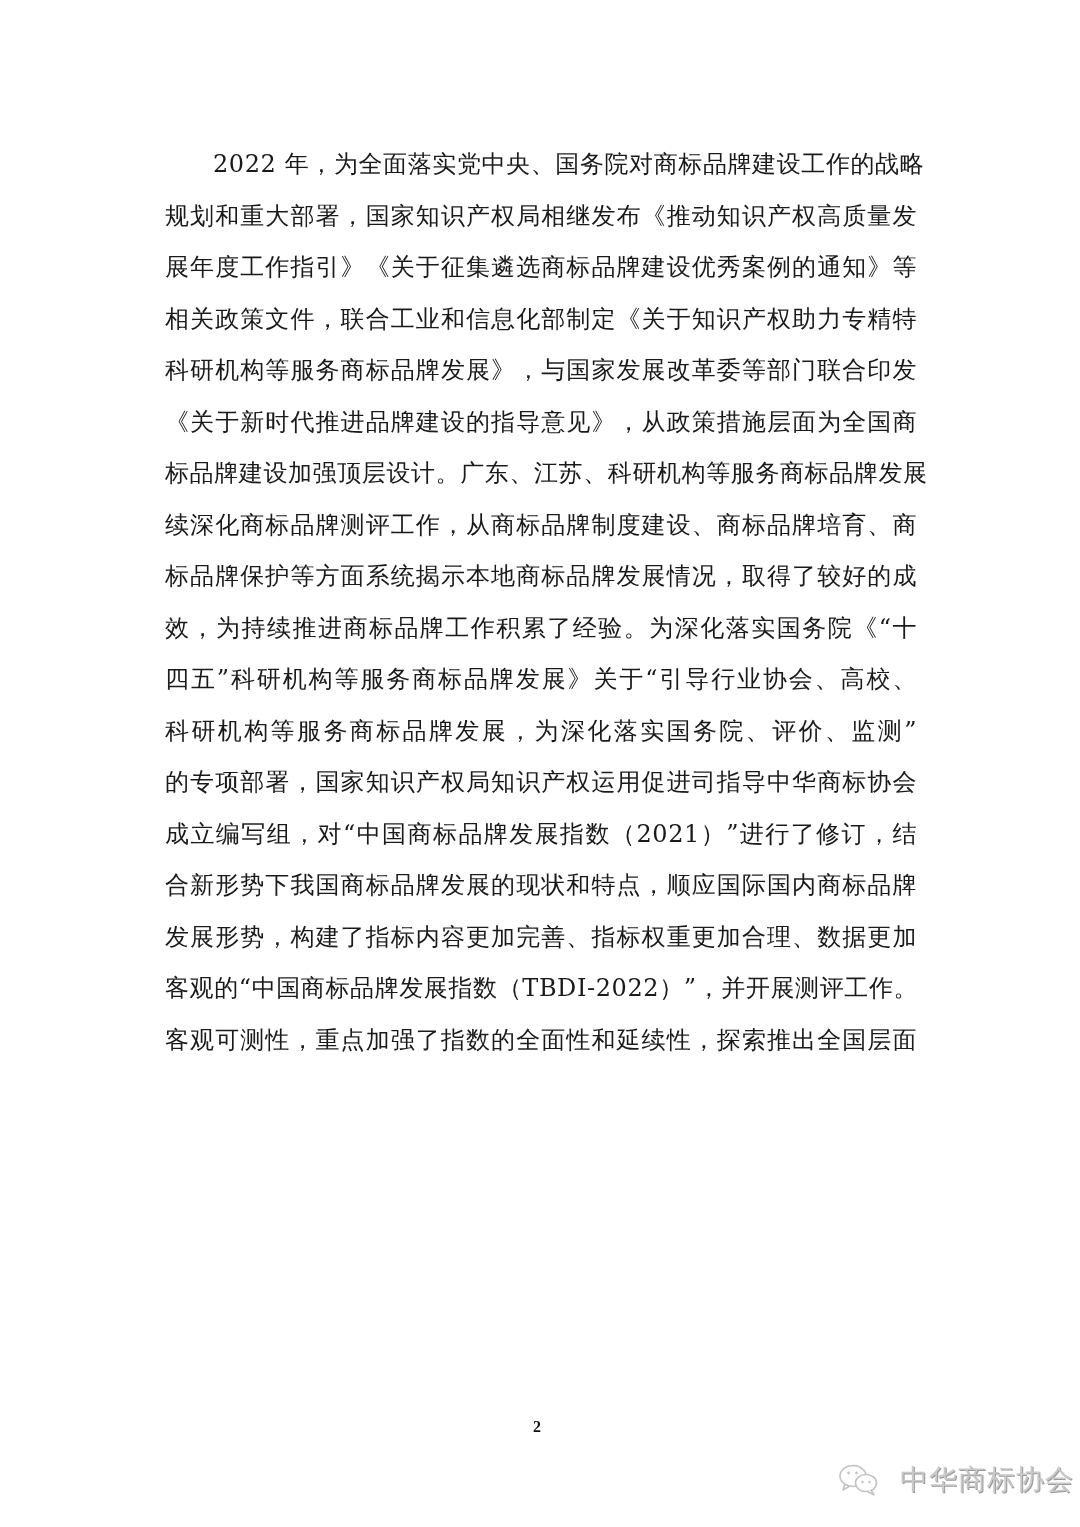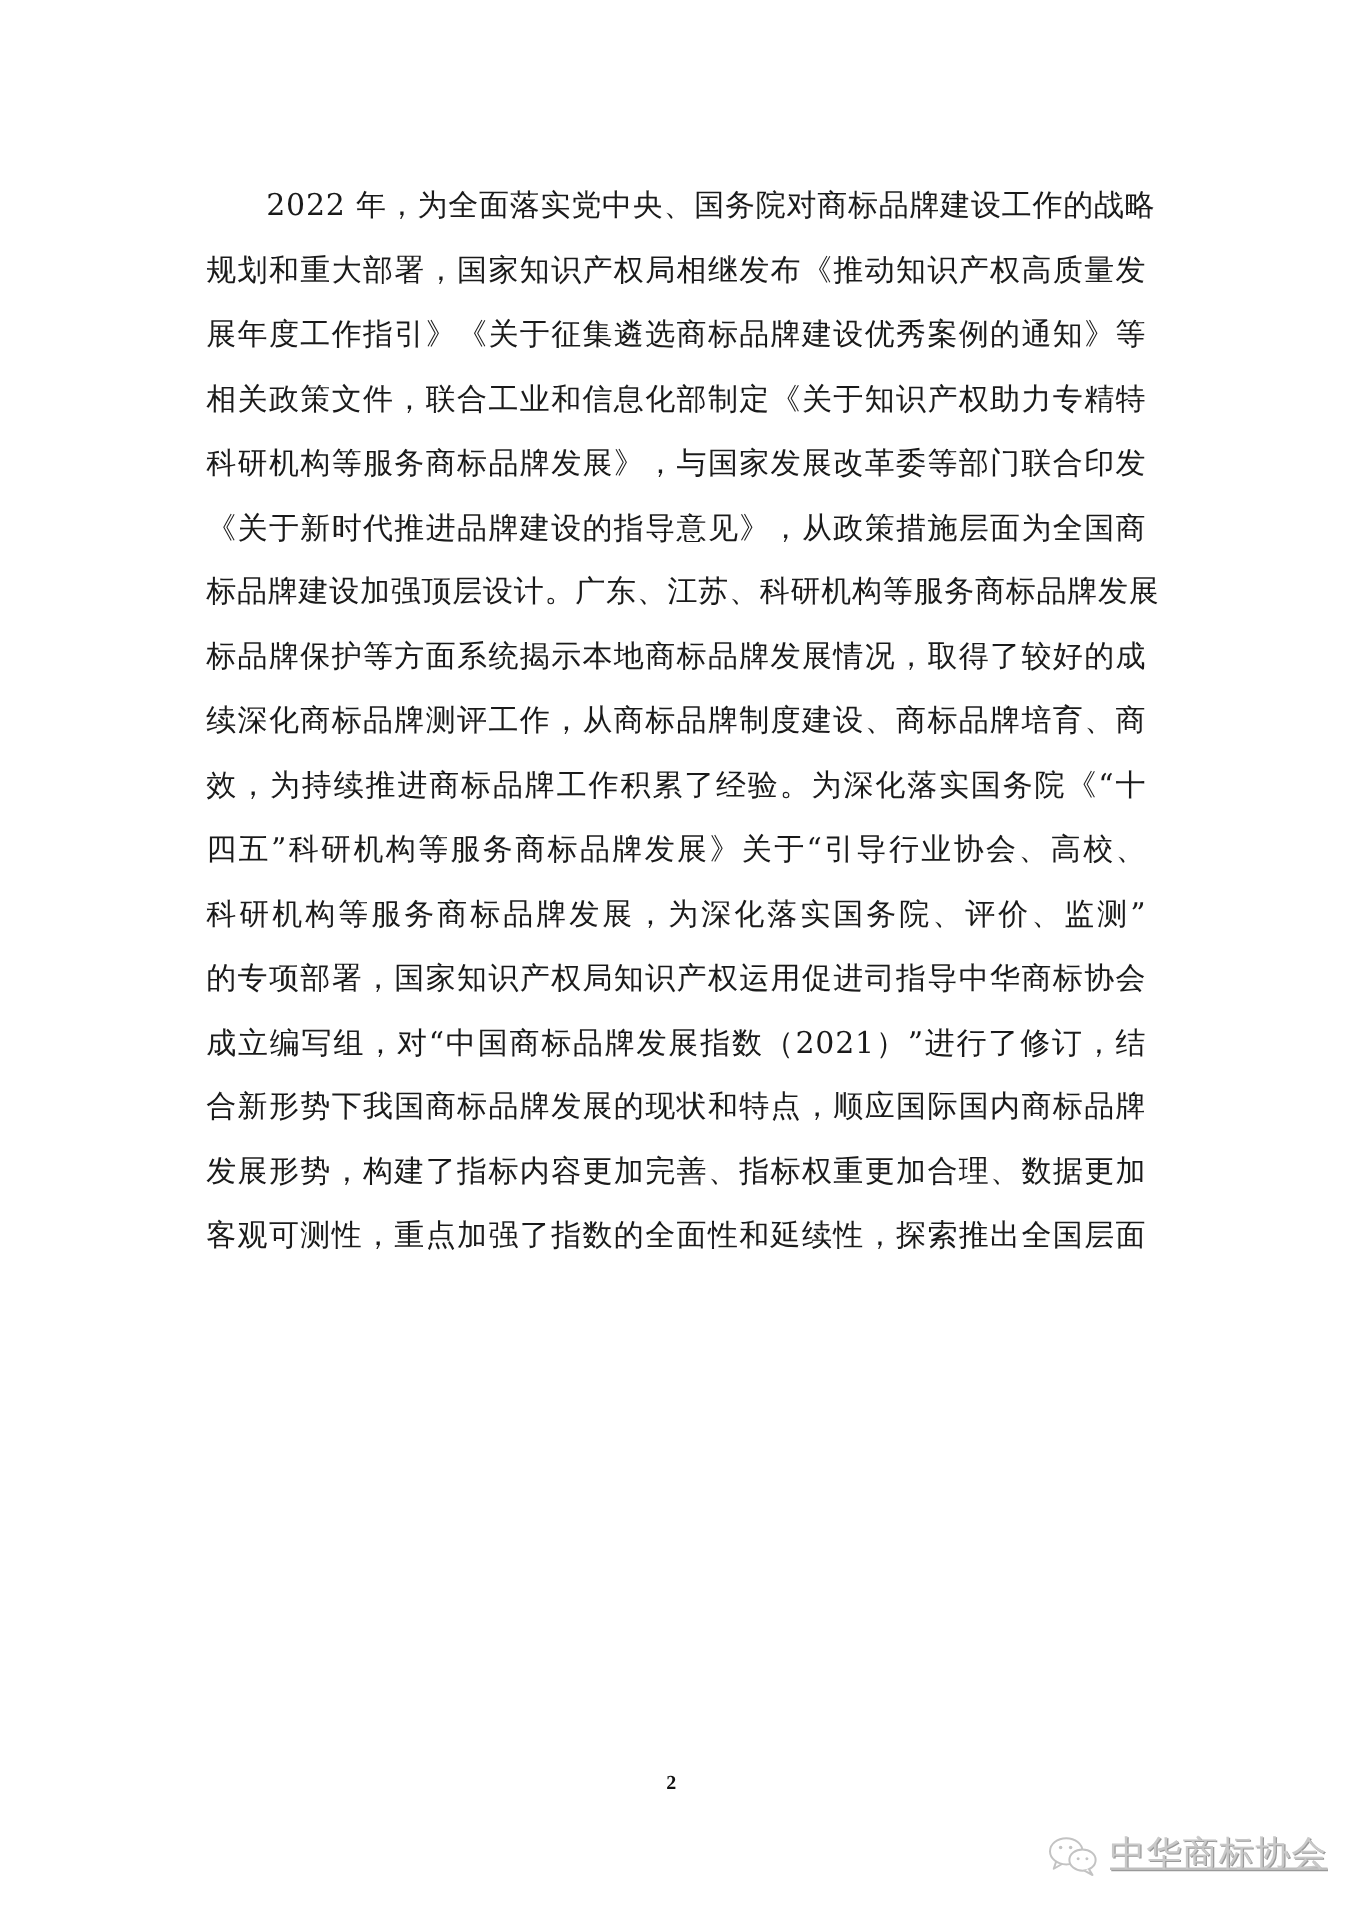--- a/index.html
+++ b/index.html
@@ -52,25 +52,24 @@
       font-weight: bold;
       font-size: 16px;
       color: #111;
     }
     .watermark {
       position: absolute;
       left: 838px;
       top: 1458px;
       height: 44px;
       display: flex;
-      align-items: flex-end;
-      gap: 8px;
+      align-items: center;
+      gap: 20px;
       color: #b8b8b8;
       opacity: 0.9;
-      text-decoration: underline;
     }
     .watermark-icon {
       width: 42px;
       height: 34px;
       position: relative;
     }
     .watermark-text {
       font-family: "DejaVu Sans", "Liberation Sans", sans-serif;
       font-size: 28px;
       letter-spacing: 1px;
@@ -87,29 +86,30 @@
 
 
     <div>
       <span class="line indent">2022 年，为全面落实党中央、国务院对商标品牌建设工作的战略</span>
       <span class="line">规划和重大部署，国家知识产权局相继发布《推动知识产权高质量发</span>
       <span class="line">展年度工作指引》《关于征集遴选商标品牌建设优秀案例的通知》等</span>
       <span class="line">相关政策文件，联合工业和信息化部制定《关于知识产权助力专精特</span>
       <span class="line">科研机构等服务商标品牌发展》，与国家发展改革委等部门联合印发</span>
       <span class="line">《关于新时代推进品牌建设的指导意见》，从政策措施层面为全国商</span>
       <span class="line">标品牌建设加强顶层设计。广东、江苏、科研机构等服务商标品牌发展</span>
+      <span class="line">续深化商标品牌测评工作，从商标品牌制度建设、商标品牌培育、商</span>
       <span class="line">标品牌保护等方面系统揭示本地商标品牌发展情况，取得了较好的成</span>
-      <span class="line">续深化商标品牌测评工作，从商标品牌制度建设、商标品牌培育、商</span>
       <span class="line">效，为持续推进商标品牌工作积累了经验。为深化落实国务院《“十</span>
       <span class="line">四五”科研机构等服务商标品牌发展》关于“引导行业协会、高校、</span>
       <span class="line">科研机构等服务商标品牌发展，为深化落实国务院、评价、监测”</span>
       <span class="line">的专项部署，国家知识产权局知识产权运用促进司指导中华商标协会</span>
       <span class="line">成立编写组，对“中国商标品牌发展指数（2021）”进行了修订，结</span>
       <span class="line">合新形势下我国商标品牌发展的现状和特点，顺应国际国内商标品牌</span>
       <span class="line">发展形势，构建了指标内容更加完善、指标权重更加合理、数据更加</span>
+      <span class="line">客观的“中国商标品牌发展指数（TBDI-2022）”，并开展测评工作。</span>
       <span class="line">客观可测性，重点加强了指数的全面性和延续性，探索推出全国层面</span>
     </div>
   </div>
 
   <div class="page-number">2</div>
 
   <div class="watermark">
     <span class="watermark-icon">
       <svg width="42" height="34" viewBox="0 0 42 34">
         <ellipse cx="15" cy="13" rx="13" ry="10.5" fill="none" stroke="#bdbdbd" stroke-width="1.6"></ellipse>

